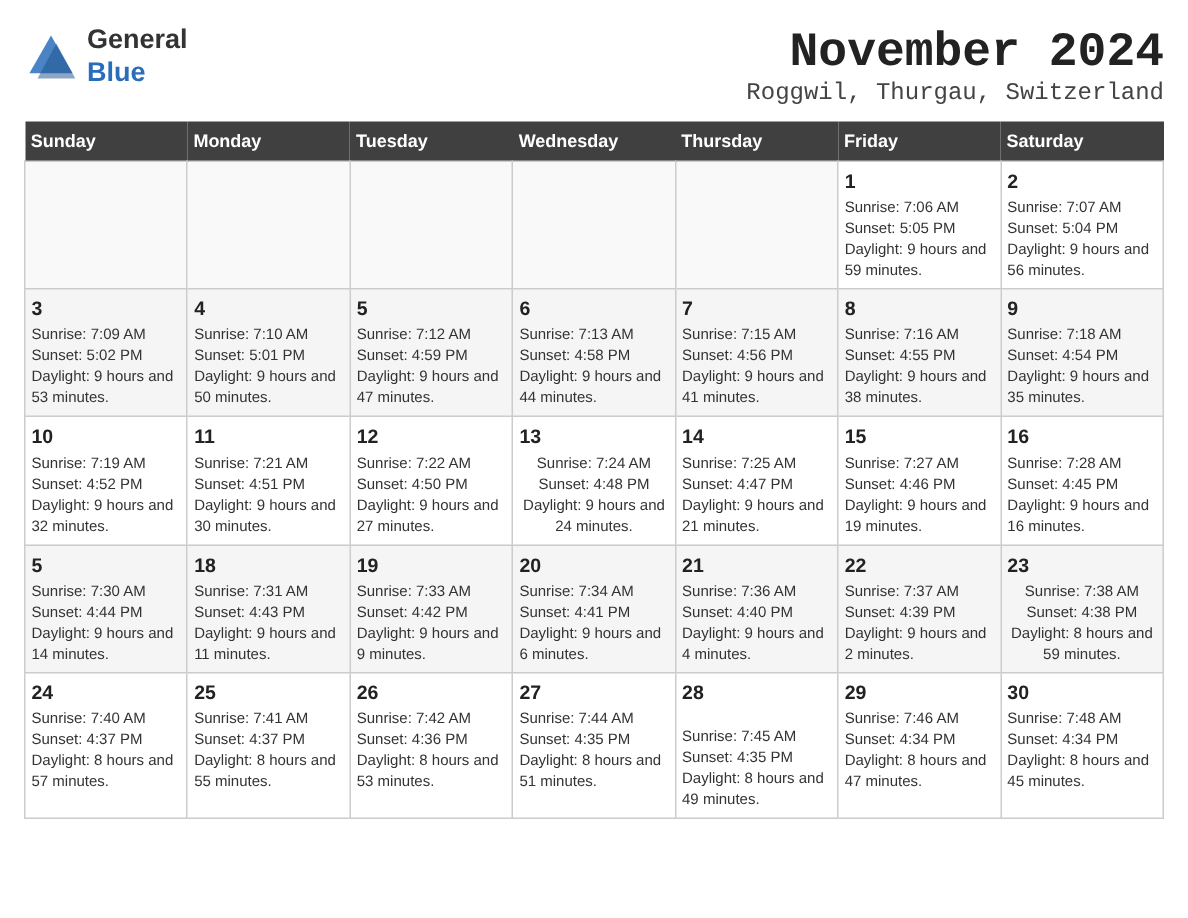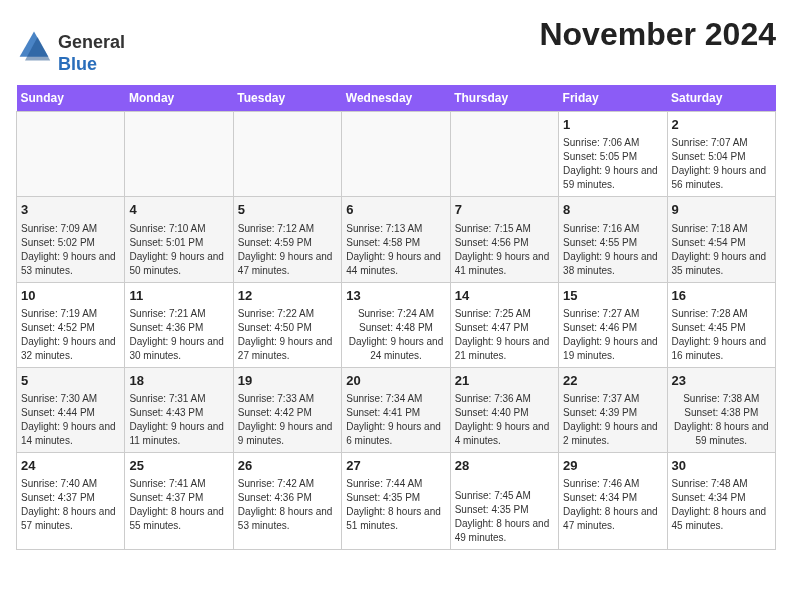--- a/index.html
+++ b/index.html
@@ -18,47 +18,47 @@
     }
     .logo {
       display: flex;
       align-items: center;
       gap: 6px;
     }
     .logo-text {
       font-size: 18px;
       font-weight: bold;
       line-height: 1.2;
-      margin-top: 16px;
     }
     .logo-text .general { color: #333; }
     .logo-text .blue { color: #2a6ebb; }
     .logo-icon {
       width: 36px;
       height: 36px;
     }
     .title-area {
       text-align: right;
+      font-family: Liberation Mono, monospace;
     }
     .month-title {
       font-size: 32px;
       font-weight: bold;
       color: #222;
     }
     .location-title {
       font-size: 16px;
       color: #444;
     }
     table {
       width: 100%;
       border-collapse: collapse;
       font-size: 11px;
     }
     thead tr th {
-      background-color: #8b5cf6;
+      background-color: #404040;
       color: white;
       padding: 6px 4px;
       text-align: left;
       font-size: 12px;
       font-weight: bold;
     }
     tbody tr td {
       border: 1px solid #ccc;
       vertical-align: top;
       padding: 4px 4px;
@@ -96,20 +96,21 @@
       <polygon points="20,4 36,32 4,32" fill="#2a6ebb" opacity="0.85"></polygon>
       <polygon points="24,10 38,36 10,36" fill="#1a4e8a" opacity="0.5"></polygon>
     </svg>
     <div class="logo-text">
       <div class="general">General</div>
       <div class="blue">Blue</div>
     </div>
   </div>
   <div class="title-area">
     <div class="month-title">November 2024</div>
+    <div class="location-title">Roggwil, Thurgau, Switzerland</div>
   </div>
 </div>
 
 <table>
   <thead>
     <tr>
     <th>Sunday</th>
         <th>Monday</th>
         <th>Tuesday</th>
         <th>Wednesday</th>
@@ -185,21 +186,21 @@
       <tr>
         <td>
           <span class="day-number">10</span>
           <div class="day-info" style="white-space: pre-line;">Sunrise: 7:19 AM
 Sunset: 4:52 PM
 Daylight: 9 hours and 32 minutes.</div>
         </td>
         <td>
           <span class="day-number">11</span>
           <div class="day-info" style="white-space: pre-line;">Sunrise: 7:21 AM
-Sunset: 4:36 PM
+Sunset: 4:51 PM
 Daylight: 9 hours and 30 minutes.</div>
         </td>
         <td>
           <span class="day-number">12</span>
           <div class="day-info" style="white-space: pre-line;">Sunrise: 7:22 AM
 Sunset: 4:50 PM
 Daylight: 9 hours and 27 minutes.</div>
         </td>
         <td>
           <span class="day-number">13</span>

